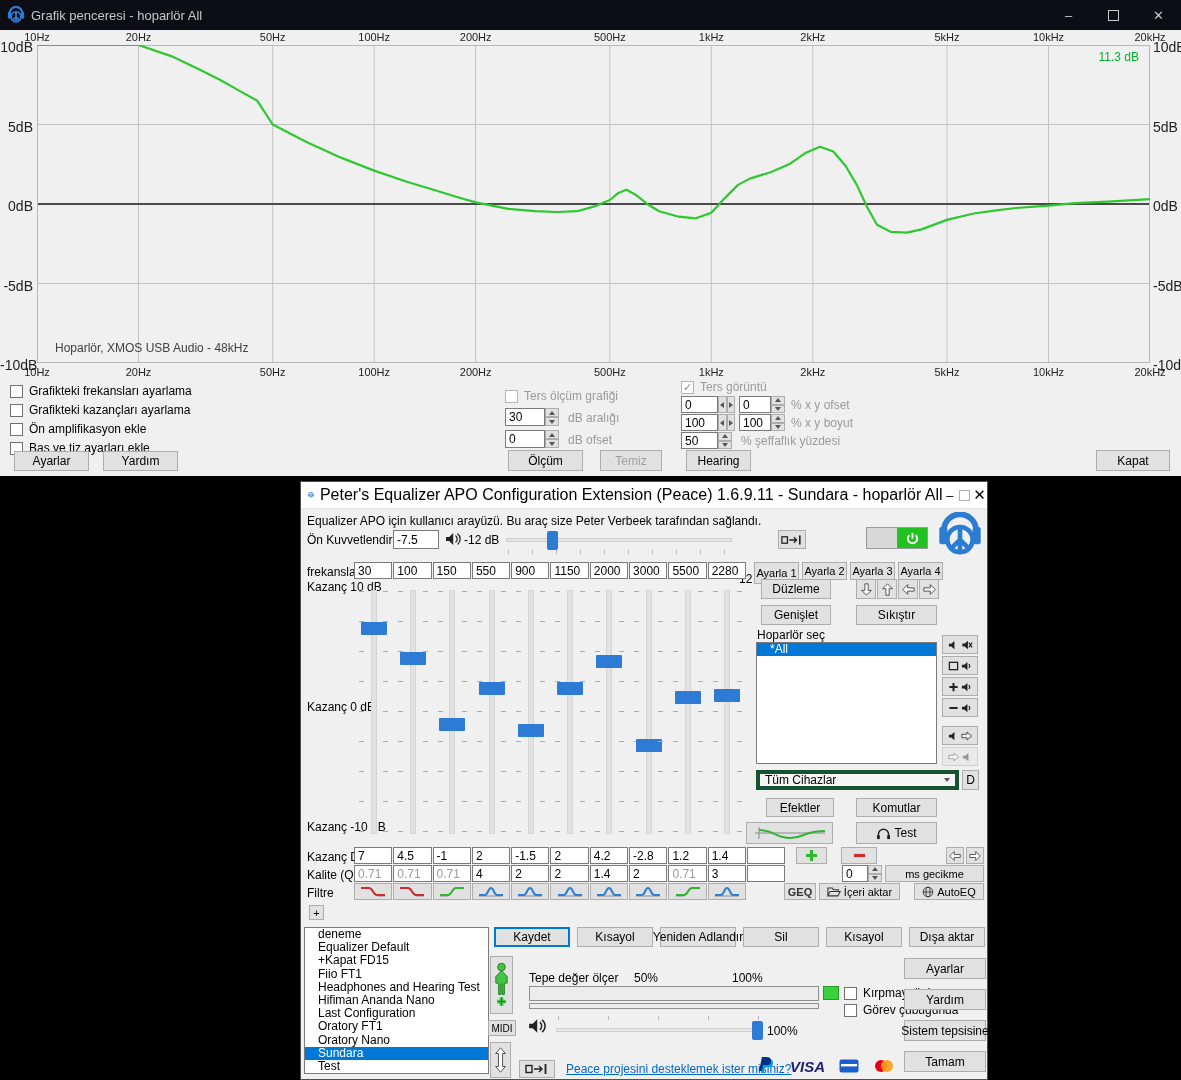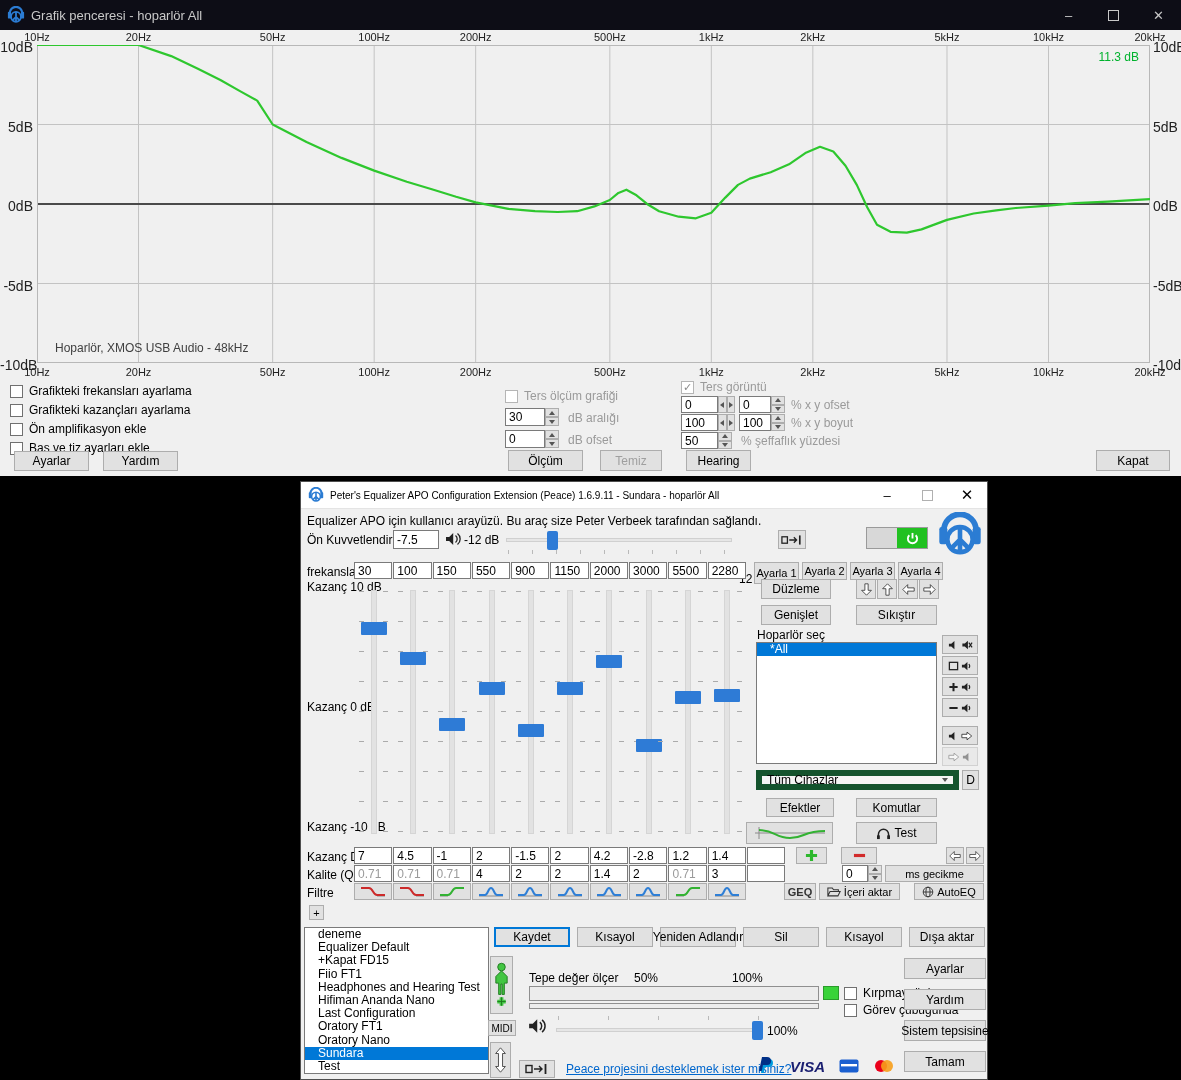--- a/index.html
+++ b/index.html
@@ -4,21 +4,21 @@
 <style>
   html,body{margin:0;padding:0;background:#000;width:1181px;height:1080px;overflow:hidden;
     font-family:"Liberation Sans","DejaVu Sans",sans-serif;font-size:12px;color:#000;cursor:default;}
   .abs{position:absolute;}
   
   #graph-win{position:absolute;left:0;top:0;width:1181px;height:476px;background:#f0f0f0;}
   #peace-win{position:absolute;left:300px;top:481px;width:688px;height:599px;background:#f0f0f0;border:1px solid #4f4f4f;box-sizing:border-box;}
   .g-titlebar{position:absolute;left:0;top:0;right:0;height:30px;background:#0d0d16;display:flex;align-items:center;color:#c8c8c8;}
   .p-titlebar{position:absolute;left:0;top:0;right:0;height:26px;background:#fff;display:flex;align-items:center;color:#000;border-bottom:1px solid #e4e4e4;}
   .tb-title{font-size:13px;margin-left:6px;white-space:nowrap;}
-  .p-titlebar .tb-title{font-size:10px;}
+  .p-titlebar .tb-title{font-size:16px;}
   .tb-spacer{flex:1;}
   .tb-btn{width:45px;height:100%;display:flex;align-items:center;justify-content:center;font-size:13px;}
   .p-titlebar .tb-btn{width:40px;}
   .tb-max-glyph{width:9px;height:9px;border:1px solid currentColor;display:inline-block;}
   .dim-btn{color:#b0b0b0;}
   .logo-ico{width:18px;height:18px;margin-left:7px;}
   
   .wbtn{background:#e1e1e1;border:1px solid #adadad;display:flex;align-items:center;justify-content:center;
     font-size:12px;box-sizing:border-box;gap:3px;white-space:nowrap;}
   .wbtn.focus{border:1px solid #0078d7;box-shadow:inset 0 0 0 1px #0078d7;}
@@ -63,21 +63,21 @@
   .fbtn{width:38.3px;height:17px;flex:none;background:#e1e1e1;border:1px solid #adadad;box-sizing:border-box;
     display:flex;align-items:center;justify-content:center;}
   .fbtn svg{width:30px;height:13px;}
   .fR{stroke:#cc2b2b;fill:none;stroke-width:2;}
   .fG{stroke:#33b233;fill:none;stroke-width:2;}
   .fB{stroke:#2f7fd6;fill:none;stroke-width:2;}
   .fbase{stroke:#8a8a8a;fill:none;stroke-width:1;}
   .listbox{background:#fff;border:1px solid #7a7a7a;box-sizing:border-box;overflow:hidden;font-size:12px;}
   .listbox .li{padding:0 13px;height:13.2px;line-height:13.2px;white-space:nowrap;}
   .listbox .li.sel{background:#0078d7;color:#fff;}
-  .combo{background:#f4f4f4;border:6px solid #14532d;box-sizing:border-box;display:flex;align-items:center;padding:0 5px;}
+  .combo{background:#f4f4f4;border:4px solid #14532d;box-sizing:border-box;display:flex;align-items:center;padding:0 5px;}
   .combo .cv{flex:1;white-space:nowrap;overflow:hidden;}
   .link{color:#0066cc;text-decoration:underline;cursor:pointer;font-size:12px;white-space:nowrap;}
   .meterbar{position:absolute;background:#ececec;border:1px solid #8f8f8f;box-sizing:border-box;}
   .clipbox{position:absolute;width:16px;height:14px;background:#39d339;border:1px solid #2a9b2a;box-sizing:border-box;}
   .toggle{position:absolute;width:62px;height:22px;border:1px solid #9a9a9a;box-sizing:border-box;display:flex;}
   .toggle .off{flex:1;background:#d8d8d8;}
   .toggle .on{flex:1;background:#21c121;display:flex;align-items:center;justify-content:center;}
   .sbtn{background:#e1e1e1;border:1px solid #adadad;box-sizing:border-box;display:flex;align-items:center;justify-content:center;gap:2px;}
 </style>
 </head>

